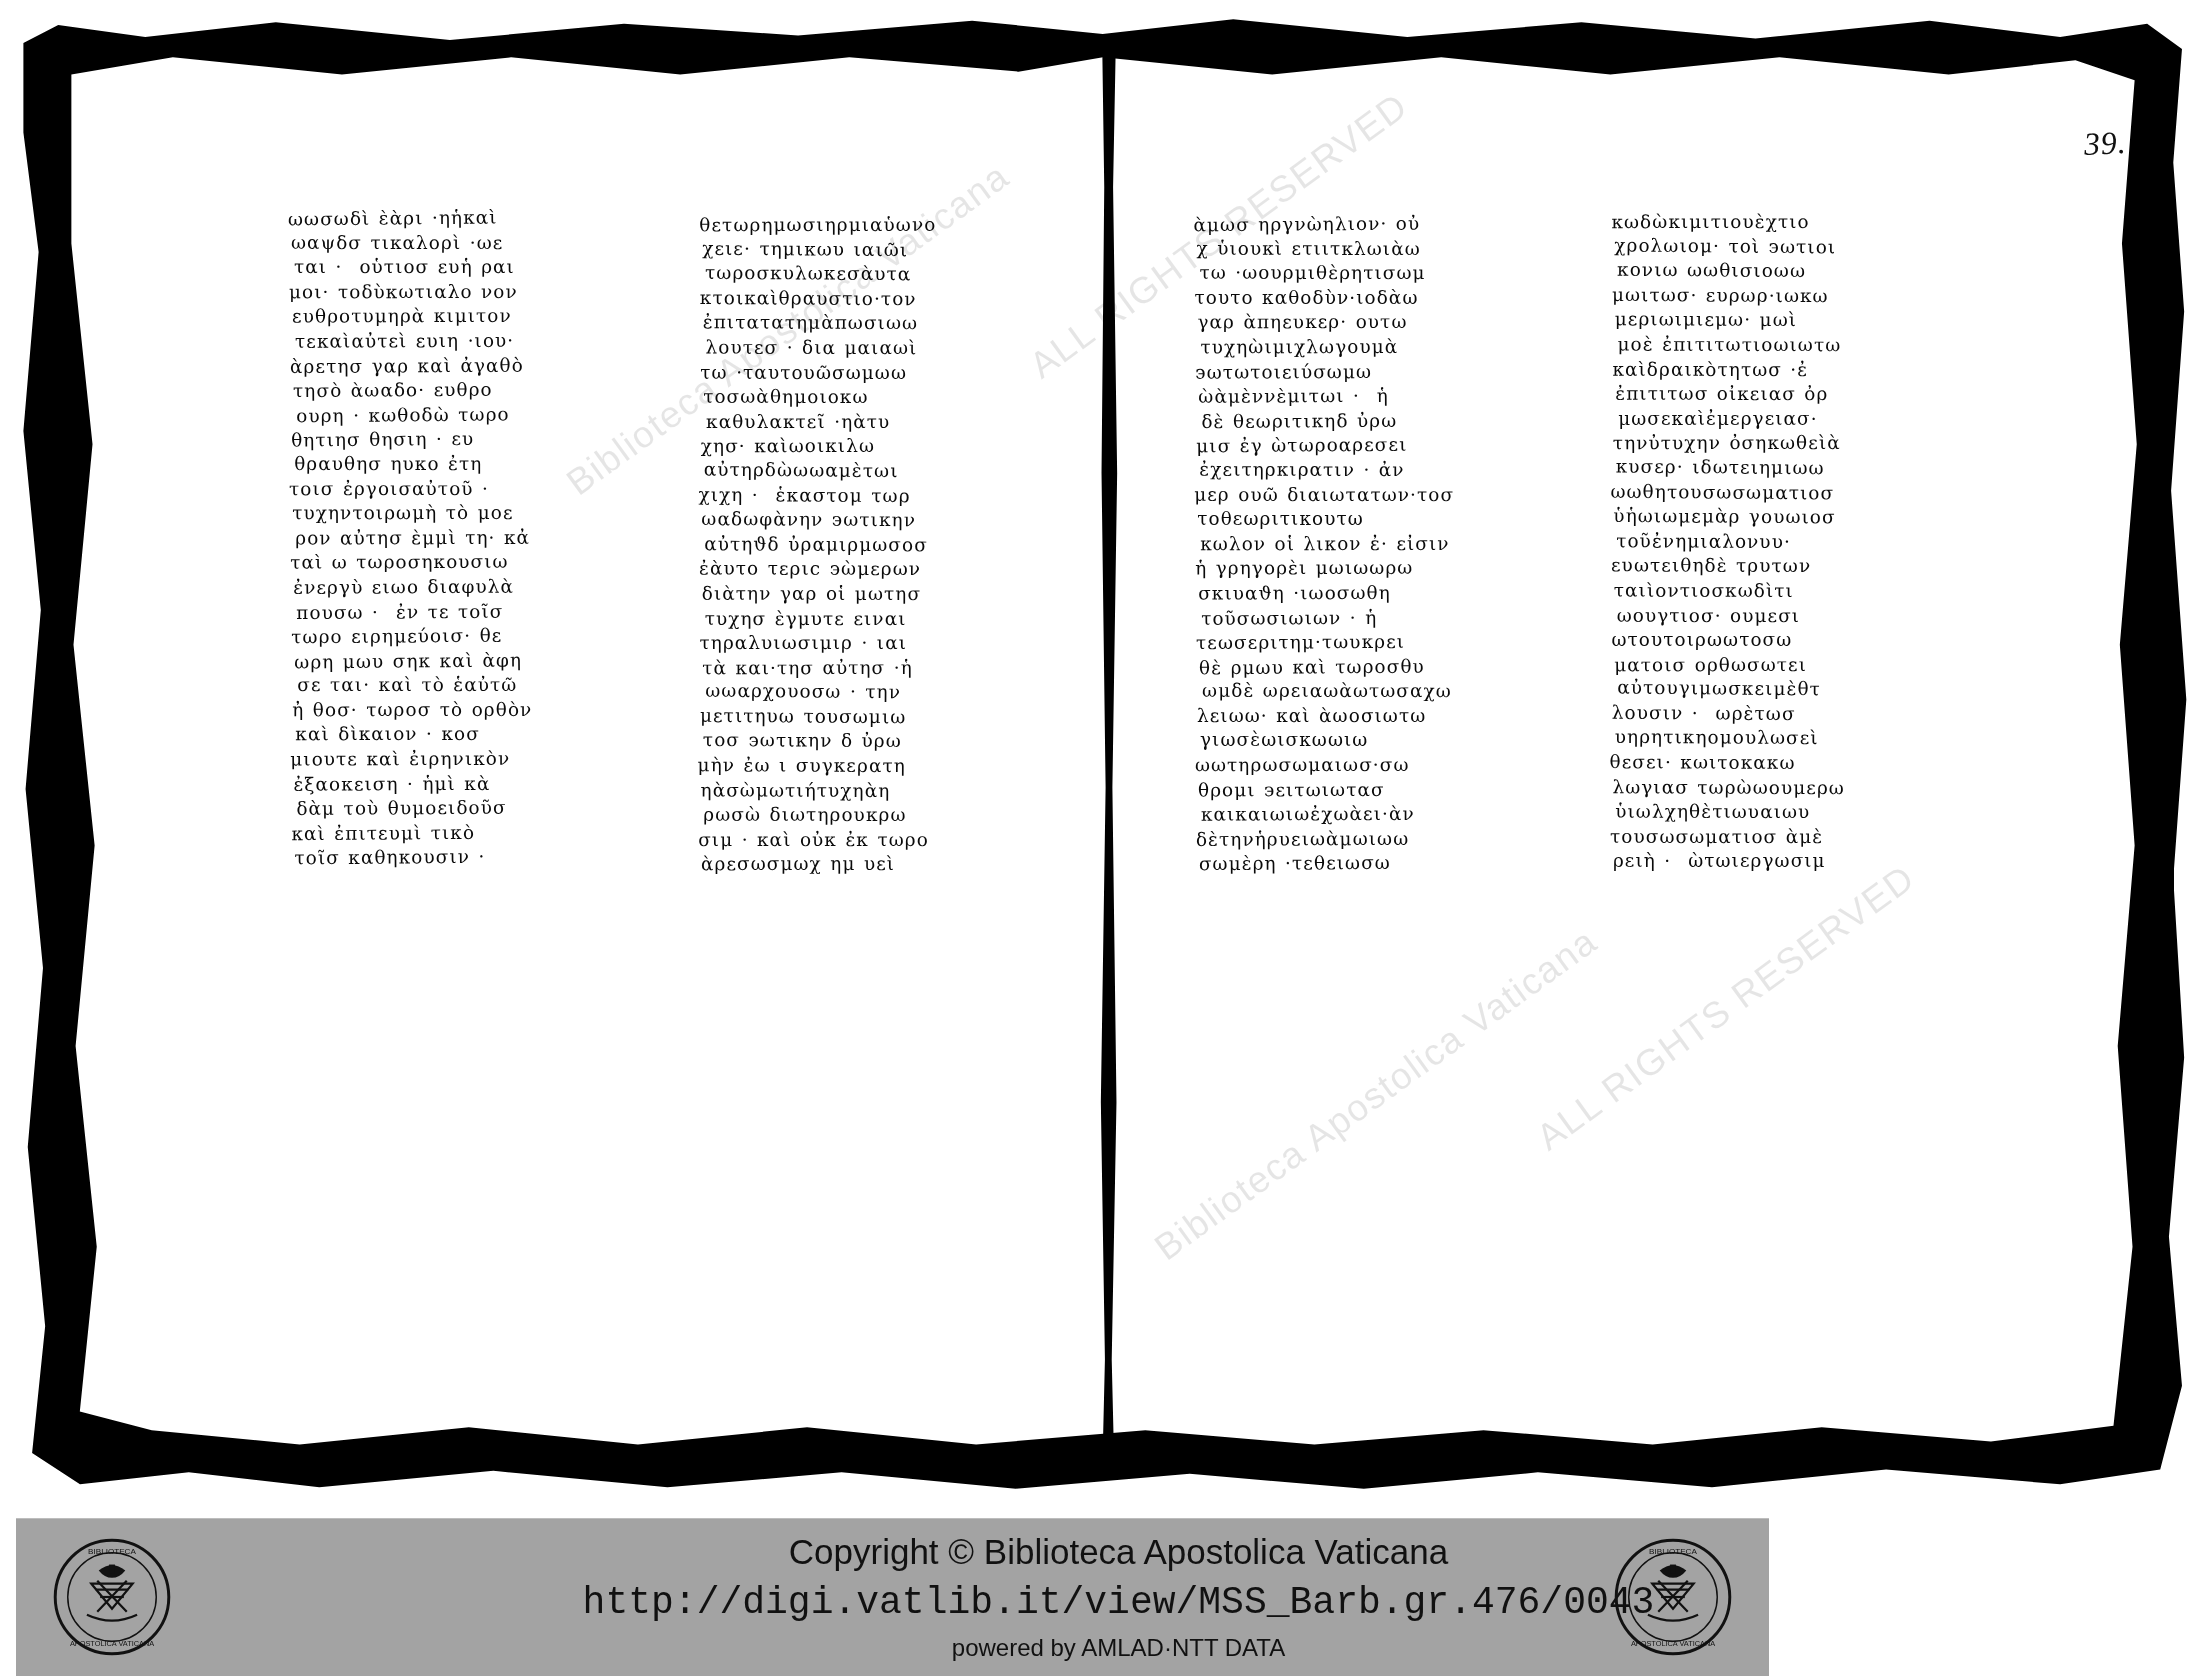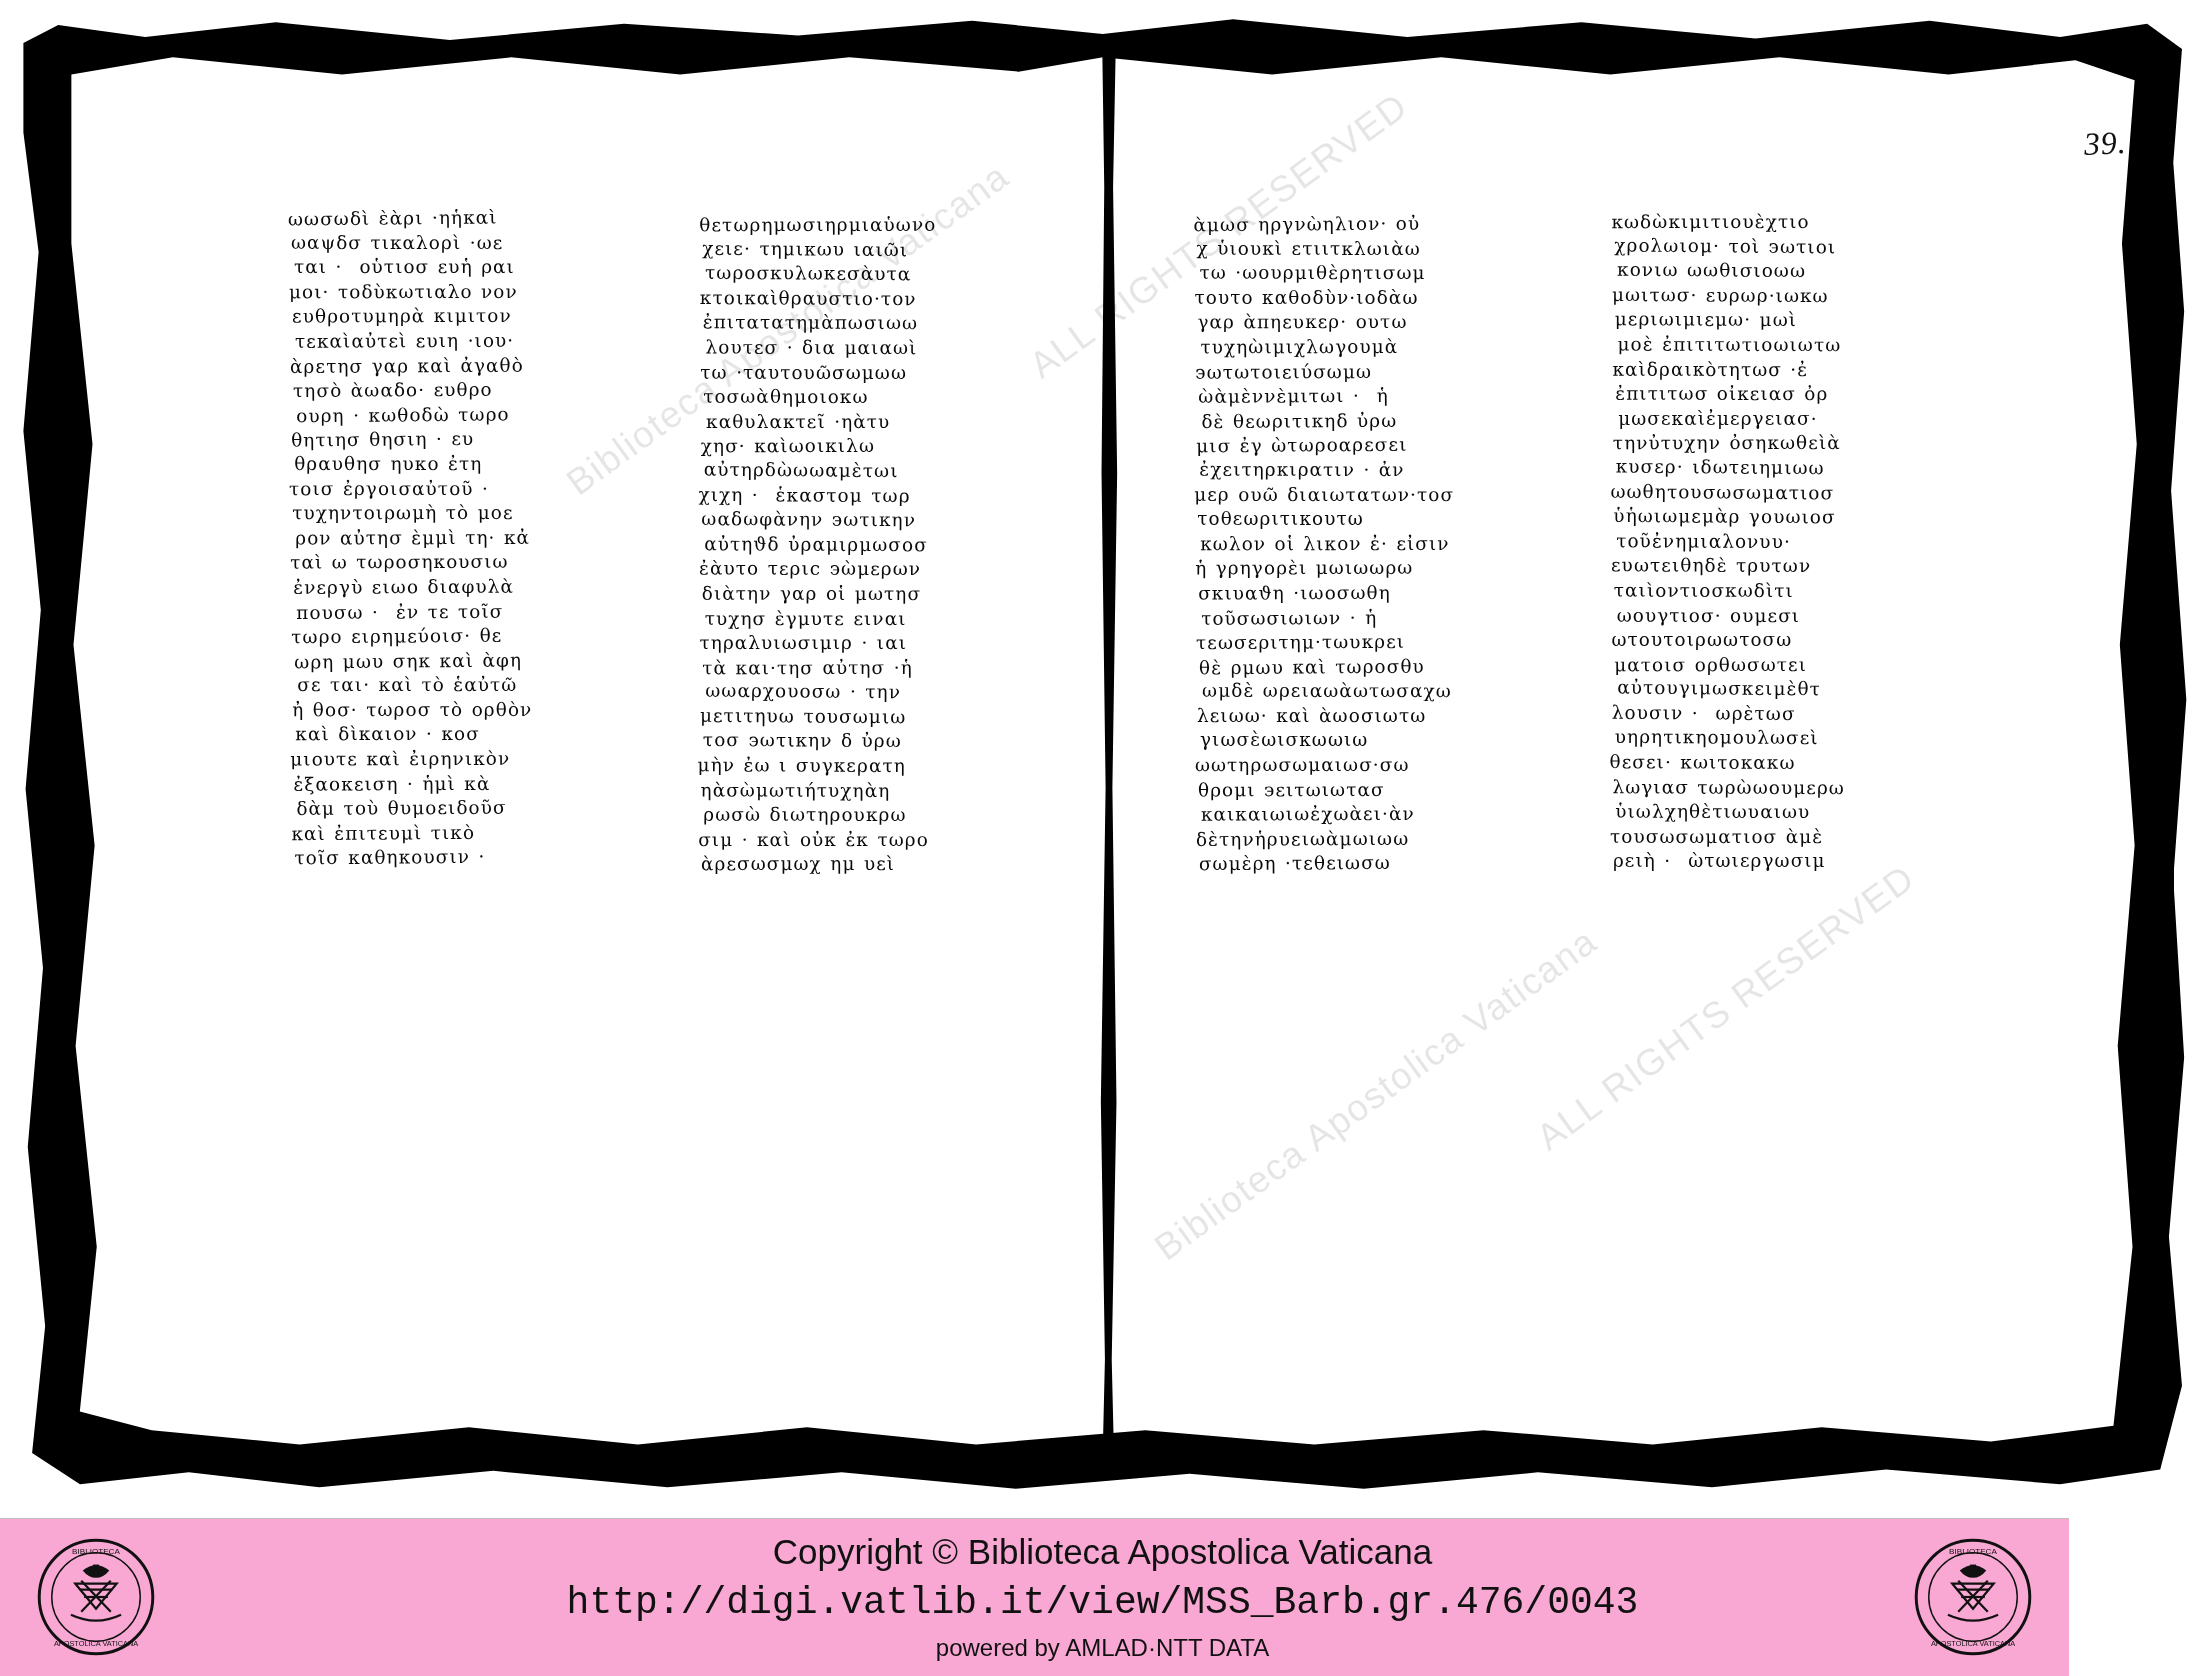--- a/index.html
+++ b/index.html
@@ -140,25 +140,25 @@
     border-radius: 50%;
   }
   .edge-mark {
     position: absolute;
     background: #000;
   }
 
   
   .footer {
     position: absolute;
-    left: 0;
+    left: 16px;
     top: 1518px;
-    width: 2069px;
+    width: 1753px;
     height: 158px;
-    background: #f9a8d4;
+    background: #a3a3a3;
     border-top: 1.5px solid #bdbdbd;
   }
   .footer-center {
     position: absolute;
     left: 0;
     top: 0;
     width: 2205px;
     text-align: center;
     color: #111;
   }

